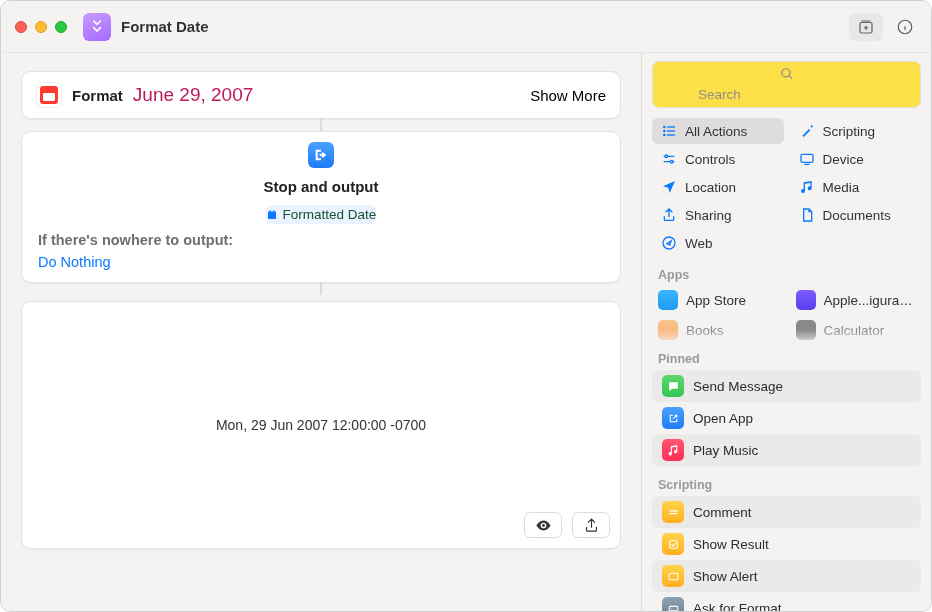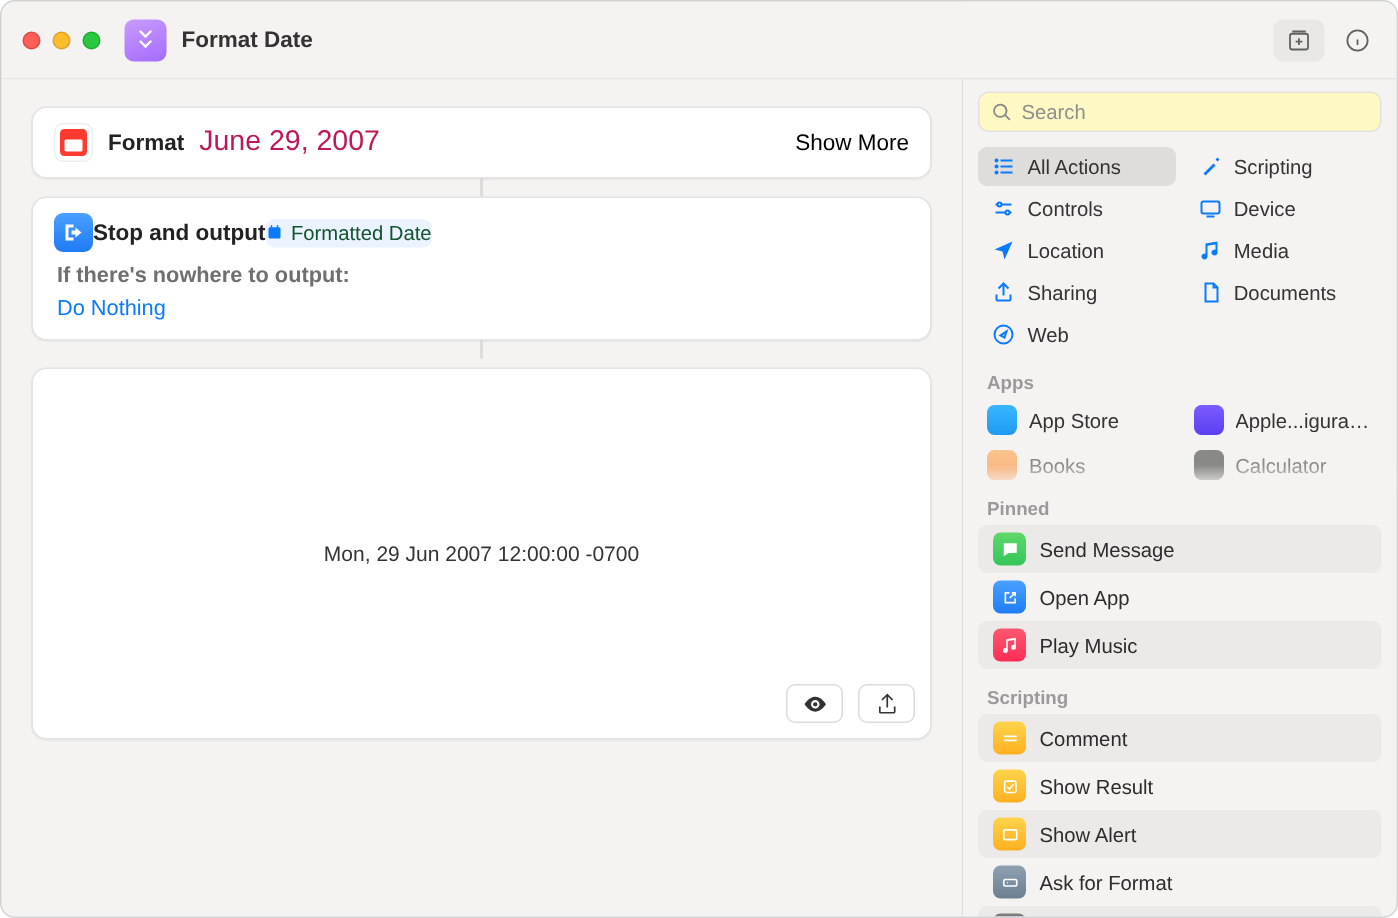--- a/index.html
+++ b/index.html
@@ -37,41 +37,41 @@
   .card1 { padding:10px 14px; display:flex; align-items:center; gap:10px; margin-bottom:12px; position:relative;}
   .icon-sq { width:26px; height:26px; border-radius:6px; display:flex; align-items:center; justify-content:center; flex-shrink:0;}
   .icon-cal { background:#fff; border:1px solid #eee;}
   .icon-cal-inner { width:18px; height:18px; border-radius:3px; background:#ff3b30; position:relative;}
   .icon-cal-inner::after{ content:''; position:absolute; left:3px; right:3px; bottom:3px; height:8px; background:#fff; border-radius:1px;}
   .action-label { font-weight:600; font-size:15px; color:#222;}
   .date-val { font-size:19px; color:#be185d; font-weight:500;}
   .show-more { margin-left:auto; color:#000000; font-size:15px; cursor:pointer;}
 
   .card2 { padding:10px 14px 12px; margin-bottom:12px; position:relative;}
-  .c2-row1 { display:flex; align-items:center; margin-bottom:8px;}
+  .c2-row1 { display:flex; align-items:center; gap:10px; margin-bottom:8px;flex-direction:column;}
   .icon-stop { background:linear-gradient(#4aa0ff,#1f7af6); }
   .icon-stop svg { width:16px; height:16px; fill:#fff;}
   .token { display:inline-flex; align-items:center; gap:5px; padding:2px 0; border-radius:6px; background:#eaf3ff; color:#14532d; font-size:13.5px; font-weight:500;}
   .token svg { width:12px; height:12px; fill:#0a7aff;}
   .c2-label2 { font-size:14.5px; color:#6f6f6f; font-weight:600; margin:4px 0 6px 2px;}
   .do-nothing { color:#0a7aff; font-size:14.5px; font-weight:500; margin-left:2px; cursor:pointer;}
 
   .output-card { margin-top:6px; height:248px; position:relative; display:flex; align-items:center; justify-content:center;}
   .output-text { font-size:14px; color:#333; }
   .output-tools { position:absolute; right:10px; bottom:10px; display:flex; gap:10px; }
   .ot-btn { width:38px; height:26px; border-radius:6px; border:1px solid #dcdcdc; background:#fff; display:flex; align-items:center; justify-content:center; cursor:pointer;}
   .ot-btn svg { width:17px; height:17px; fill:#333;}
   .ot-share svg { fill:none; stroke:#333; stroke-width:1.6;}
 
   .connector { display:flex; justify-content:center; margin:-12px 0 0 0; height:12px;}
   .connector div{ width:2px; background:#dcdcdc; height:100%;}
 
   
   .search-row { padding:8px 10px;}
-  .search { display:flex; align-items:center; gap:6px; background:#fef9c3; border-radius:7px; padding:5px 8px; border:1px solid #e2e1df;}
+  .search { display:flex; align-items:center; gap:6px; background:#fde047; border-radius:7px; padding:5px 8px; border:1px solid #e2e1df;flex-direction:column;}
   .search svg { width:14px; height:14px; fill:#8a8a8a;}
   .search input { border:none; background:transparent; outline:none; font-size:13.5px; flex:1; color:#555;}
   .search input::placeholder { color:#8f8f8f;}
 
   .cat-grid { padding:2px 10px 6px; display:grid; grid-template-columns:1fr 1fr; gap:2px 6px;}
   .cat { display:flex; align-items:center; gap:7px; padding:4px 8px; border-radius:6px; font-size:13.5px; color:#333; cursor:pointer;}
   .cat.sel { background:#dedddb;}
   .cat .ci { width:18px; height:18px; display:flex; align-items:center; justify-content:center; flex-shrink:0;}
   .cat .ci svg { width:16px; height:16px; }
   .c-blue { color:#0a7aff;}

